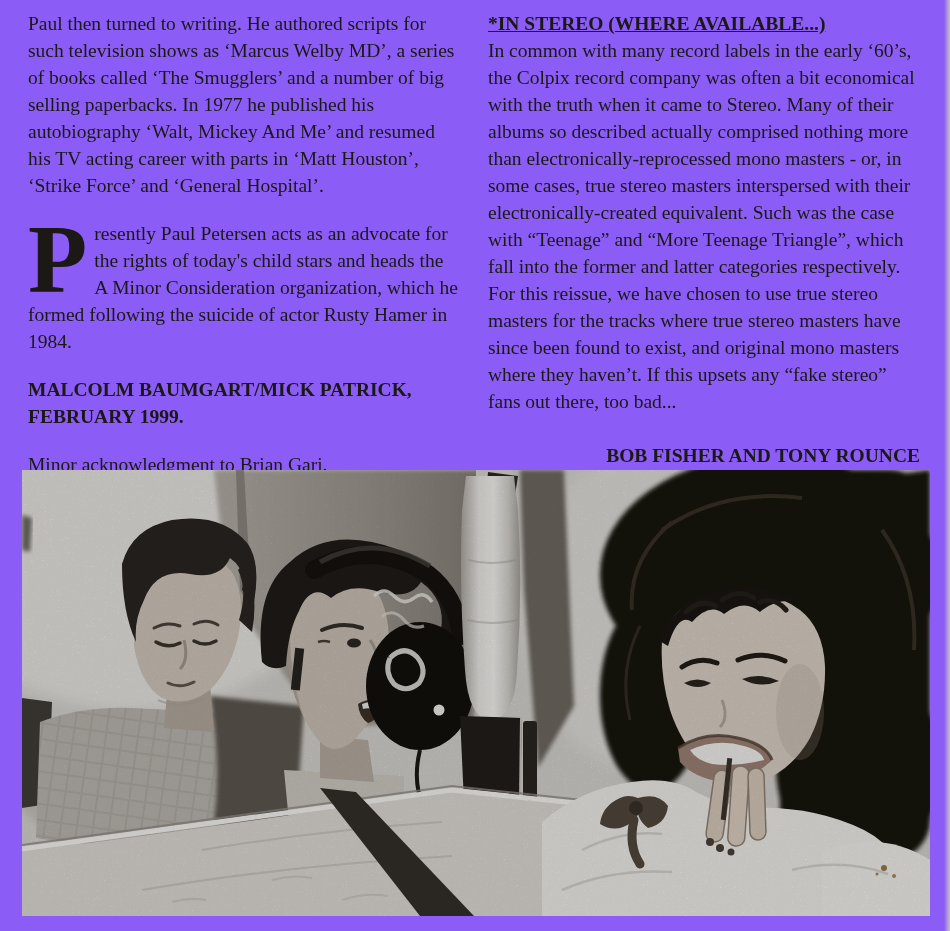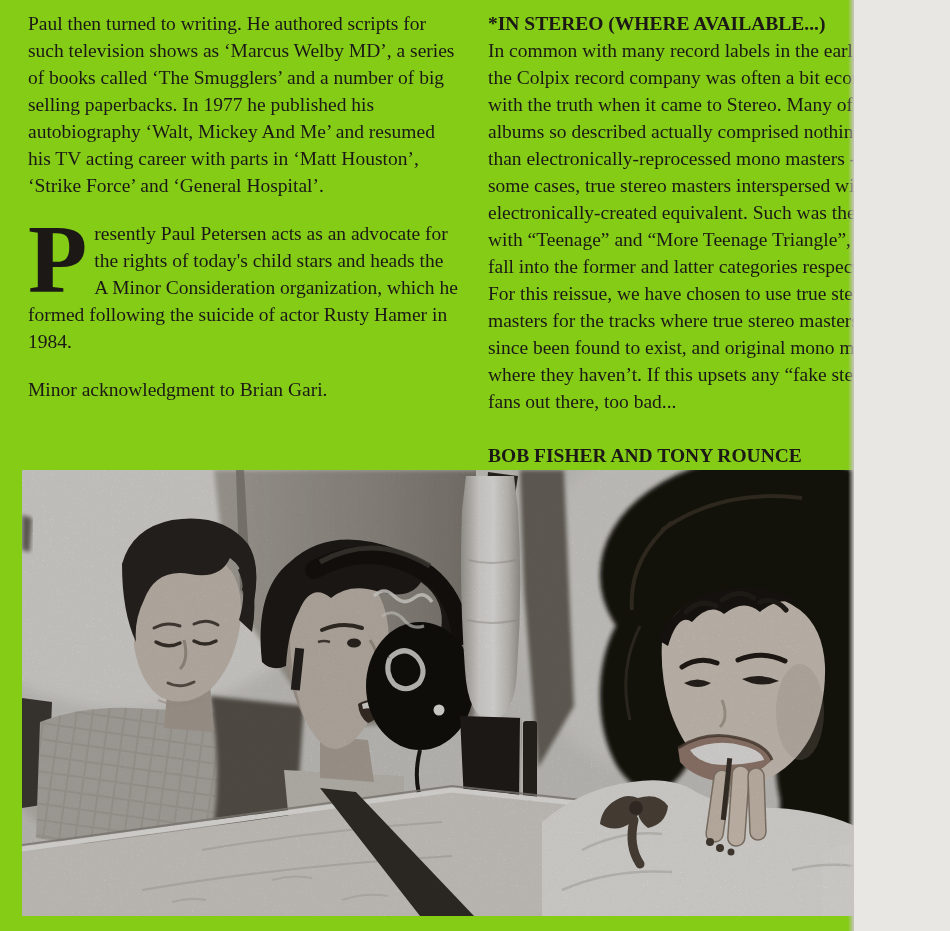--- a/index.html
+++ b/index.html
@@ -1,20 +1,20 @@
 <!DOCTYPE html>
 <html><head>
 <meta charset="utf-8">
 <style>
   html, body { margin: 0; padding: 0; background: #e8e7e3; }
   .page {
     position: relative;
-    width: 854px;
+    width: 950px;
     height: 931px;
-    background: #84cc16;
+    background: #8b5cf6;
     overflow: hidden;
     font-family: "Liberation Serif", "DejaVu Serif", serif;
     color: #1b1816;
   }
   .col {
     position: absolute;
     top: 10px;
     width: 432px;
     font-size: 19.5px;
     line-height: 27px;
@@ -28,23 +28,23 @@
     float: left;
     font-size: 97px;
     line-height: 76px;
     height: 78px;
     font-weight: bold;
     padding: 2px 9px 0 0;
     letter-spacing: -2px;
   }
   .byline { font-weight: bold; margin: 0 0 21px 0; }
   .byline div { margin: 0; }
-  .heading-bold { font-weight: bold; }
+  .heading-bold { font-weight: bold; text-decoration: underline; }
   .ack { margin: 26px 0 0 0; }
-  .right-byline { margin-top: 27px; }
+  .right-byline { margin-top: 27px; text-align: right; }
   .photo-frame {
     position: absolute;
     left: 22px;
     top: 470px;
     width: 908px;
     height: 446px;
     background: #d6d4cf;
   }
   .photo-frame svg { display: block; width: 100%; height: 100%; }
   .scan-edge {
@@ -55,20 +55,24 @@
   }
 </style>
 </head>
 <body>
 
 <div class="page">
 
   <div class="col col-left">
     <p>Paul then turned to writing. He authored scripts for such television shows as ‘Marcus Welby MD’, a series of books called ‘The Smugglers’ and a number of big selling paperbacks. In 1977 he published his autobiography ‘Walt, Mickey And Me’ and resumed his TV acting career with parts in ‘Matt Houston’, ‘Strike Force’ and ‘General Hospital’.</p>
     <p class="dropcap-para"><span class="dropcap">P</span><span>resently Paul Petersen acts as an advocate for the rights of today's child stars and heads the A Minor Consideration organization, which he formed following the suicide of actor Rusty Hamer in 1984.</span></p>
+    <div class="byline">
+      <div>MALCOLM BAUMGART/MICK PATRICK,</div>
+      <div>FEBRUARY 1999.</div>
+    </div>
     <p class="ack">Minor acknowledgment to Brian Gari.</p>
   </div>
 
   <div class="col col-right">
     <div class="heading-bold">*IN STEREO (WHERE AVAILABLE...)</div>
     <p>In common with many record labels in the early ‘60’s, the Colpix record company was often a bit economical with the truth when it came to Stereo. Many of their albums so described actually comprised nothing more than electronically-reprocessed mono masters - or, in some cases, true stereo masters interspersed with their electronically-created equivalent. Such was the case with “Teenage” and “More Teenage Triangle”, which fall into the former and latter categories respectively. For this reissue, we have chosen to use true stereo masters for the tracks where true stereo masters have since been found to exist, and original mono masters where they haven’t. If this upsets any “fake stereo” fans out there, too bad...</p>
     <div class="byline right-byline">
       <div>BOB FISHER AND TONY ROUNCE</div>
       <div>FEBRUARY 1999</div>
     </div>

